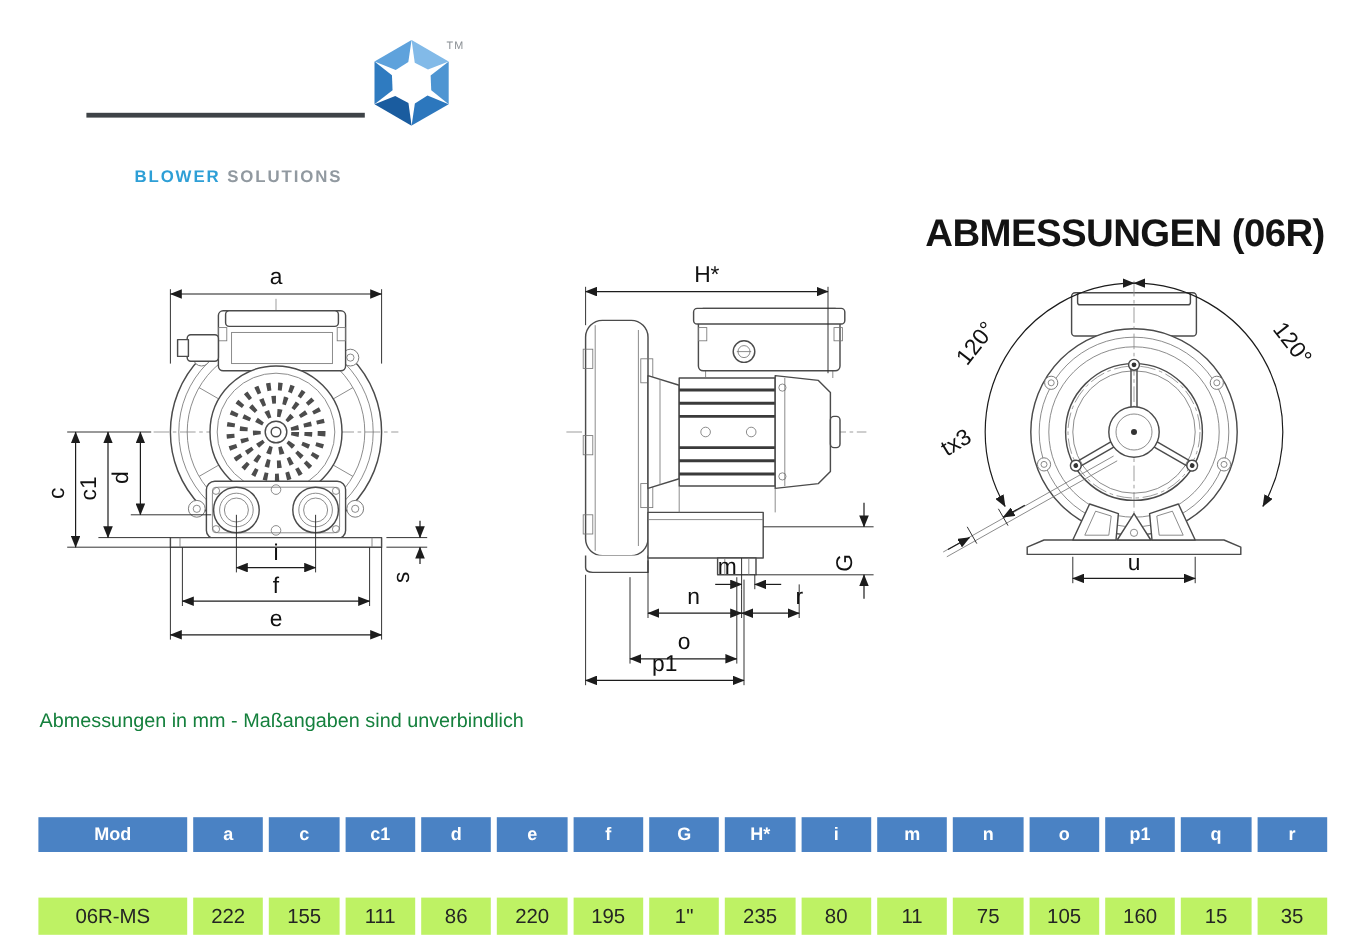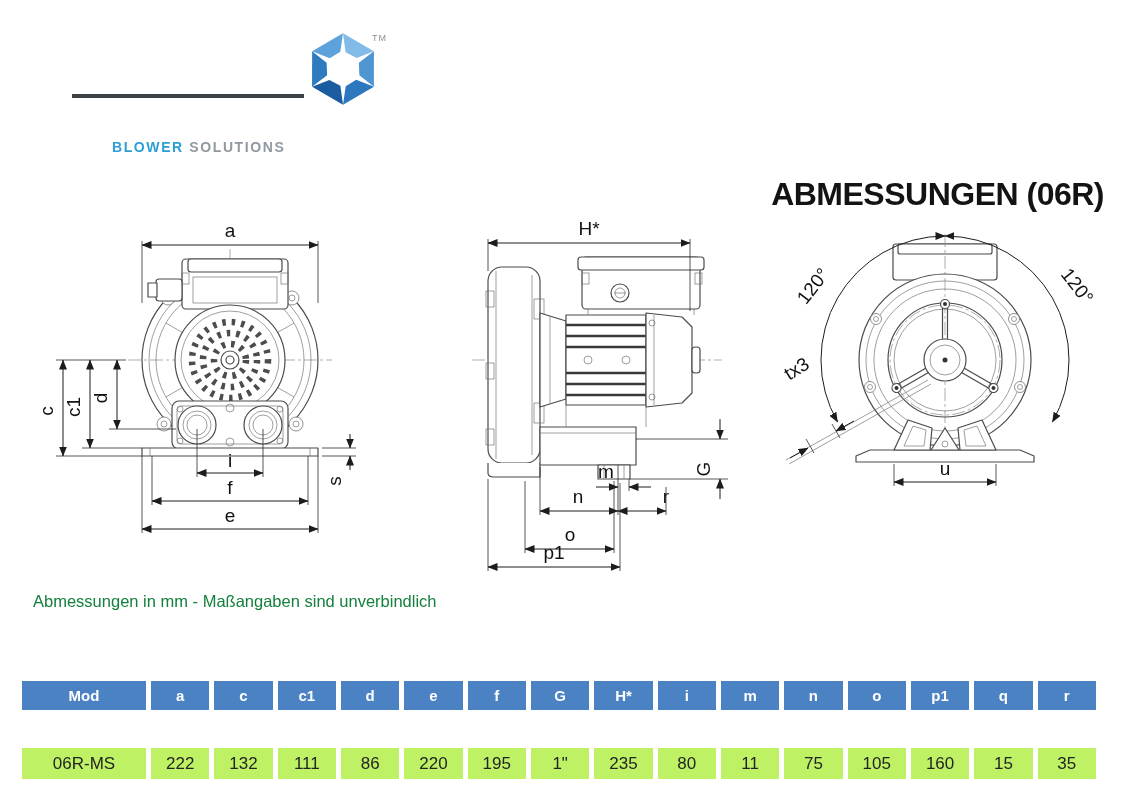--- a/index.html
+++ b/index.html
@@ -38,21 +38,21 @@
   .fin { stroke:#3a3a3a; stroke-width:2.4; }
   .cl  { fill:none; stroke:#8a8a8a; stroke-width:0.7; stroke-dasharray:13 3 3 3; }
   .dm  { fill:none; stroke:#1c1c1c; stroke-width:1; }
   .ext { fill:none; stroke:#2b2b2b; stroke-width:0.8; }
   .lbl { font:19px "Liberation Sans", sans-serif; fill:#111; text-anchor:middle; }
 
   
   .note { position:absolute; left:33px; top:592px; font-size:16.5px; color:#15803d; }
 
   
-  .dim-table { position:absolute; left:22px; top:681px; width:1074px; }
+  .dim-table { position:absolute; left:32px; top:681px; width:1074px; }
   .t-row  { display:flex; gap:5px; }
   .t-head { margin-bottom:3px; }
   .th { flex:1; height:29px; background:#4A82C4; color:#ffffff; font-weight:bold; font-size:15px;
         display:flex; align-items:center; justify-content:center; }
   .td { flex:1; height:31px; background:#bef264; color:#242424; font-size:17px;
         display:flex; align-items:center; justify-content:center;margin-top:35px; }
   .mod { flex:0 0 124px; }
 </style>
 </head>
 <body>
@@ -350,21 +350,21 @@
       <div class="th">m</div>
       <div class="th">n</div>
       <div class="th">o</div>
       <div class="th">p1</div>
       <div class="th">q</div>
       <div class="th">r</div>
     </div>
     <div class="t-row">
       <div class="td mod">06R-MS</div>
       <div class="td">222</div>
-      <div class="td">132</div>
+      <div class="td">155</div>
       <div class="td">111</div>
       <div class="td">86</div>
       <div class="td">220</div>
       <div class="td">195</div>
       <div class="td">1"</div>
       <div class="td">235</div>
       <div class="td">80</div>
       <div class="td">11</div>
       <div class="td">75</div>
       <div class="td">105</div>

